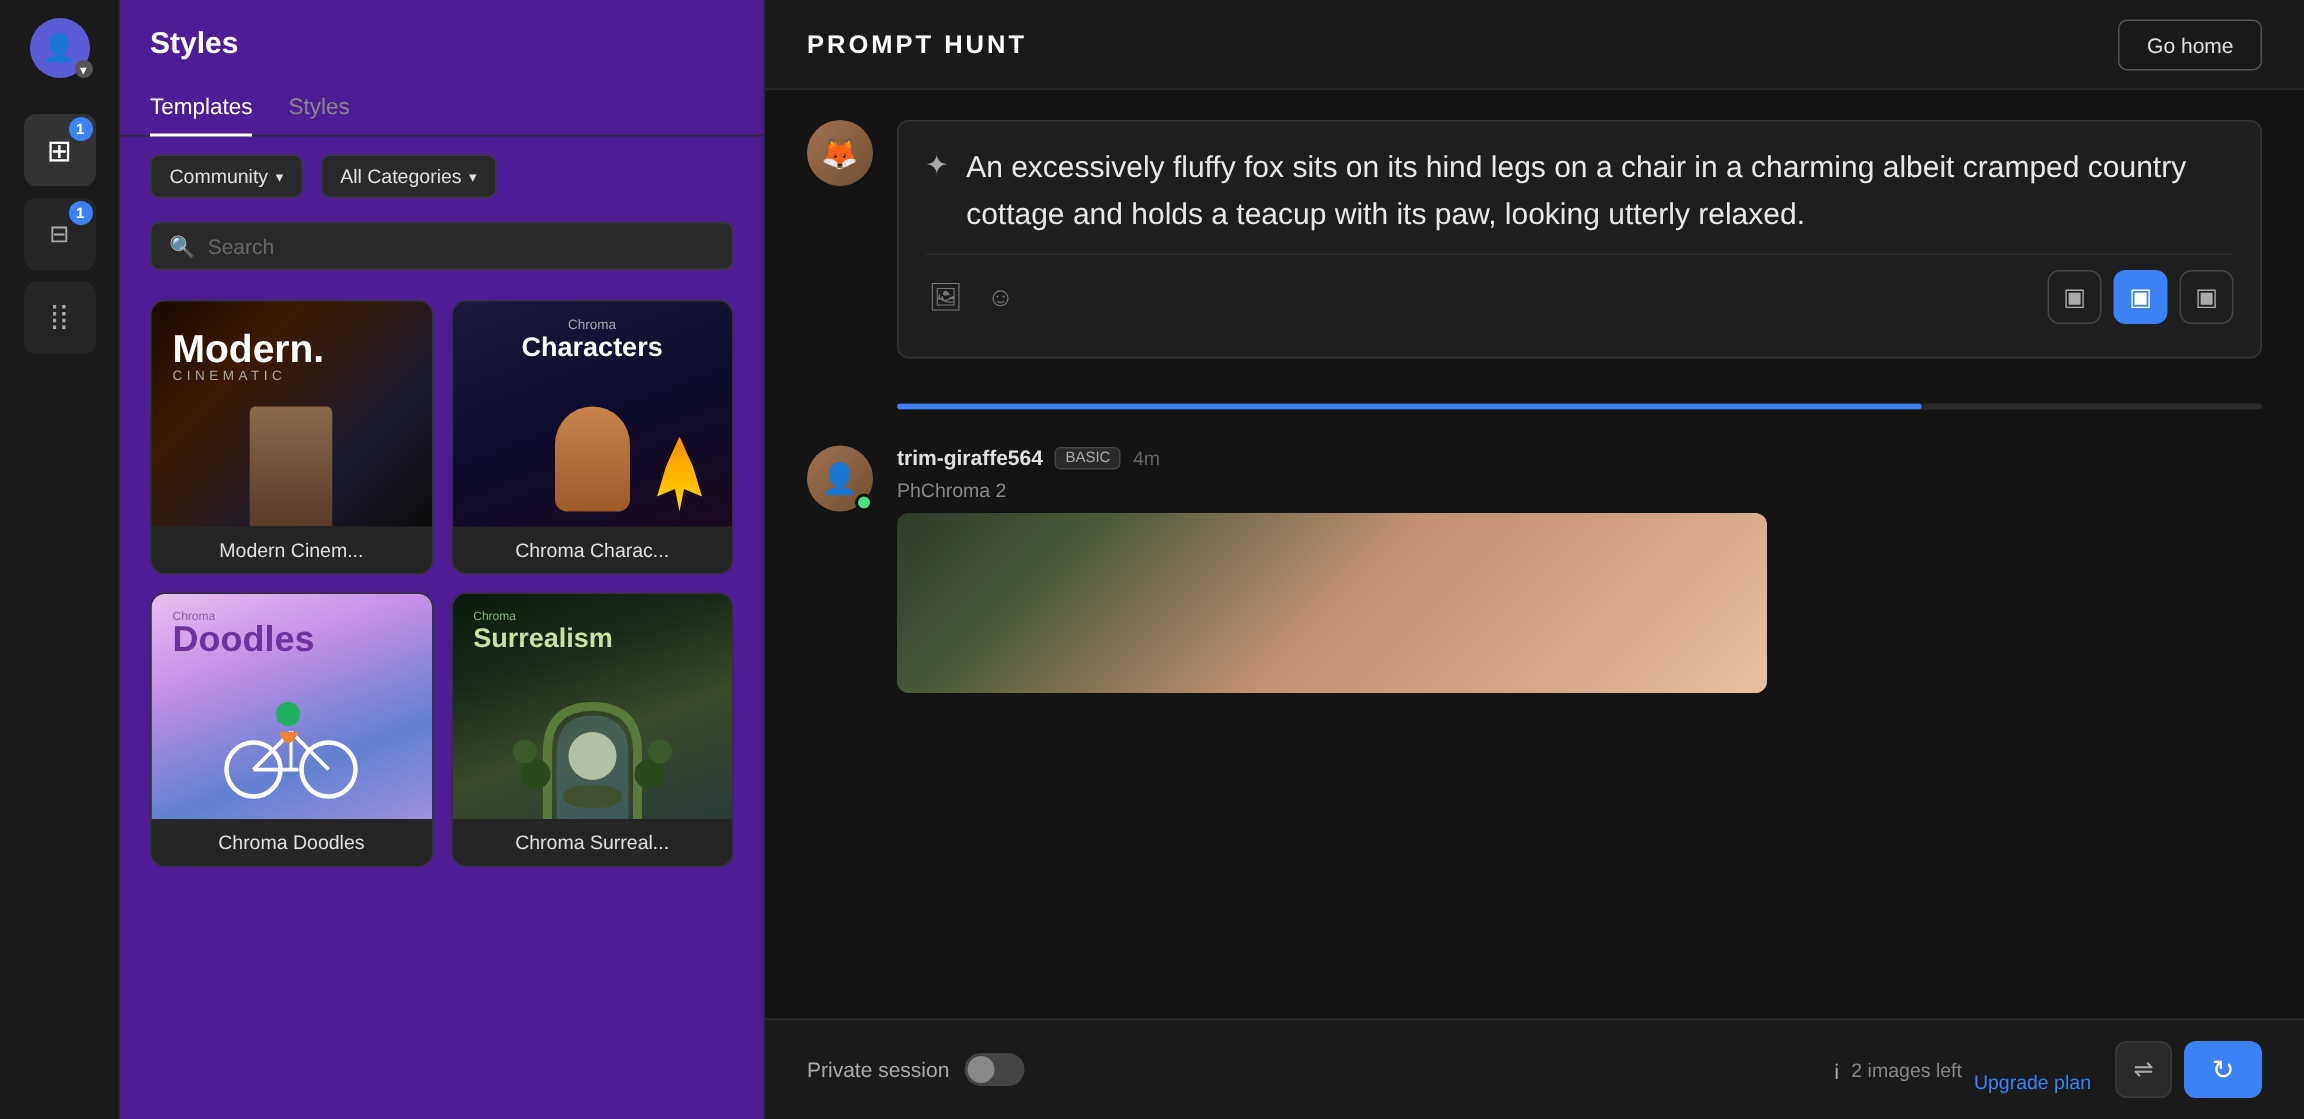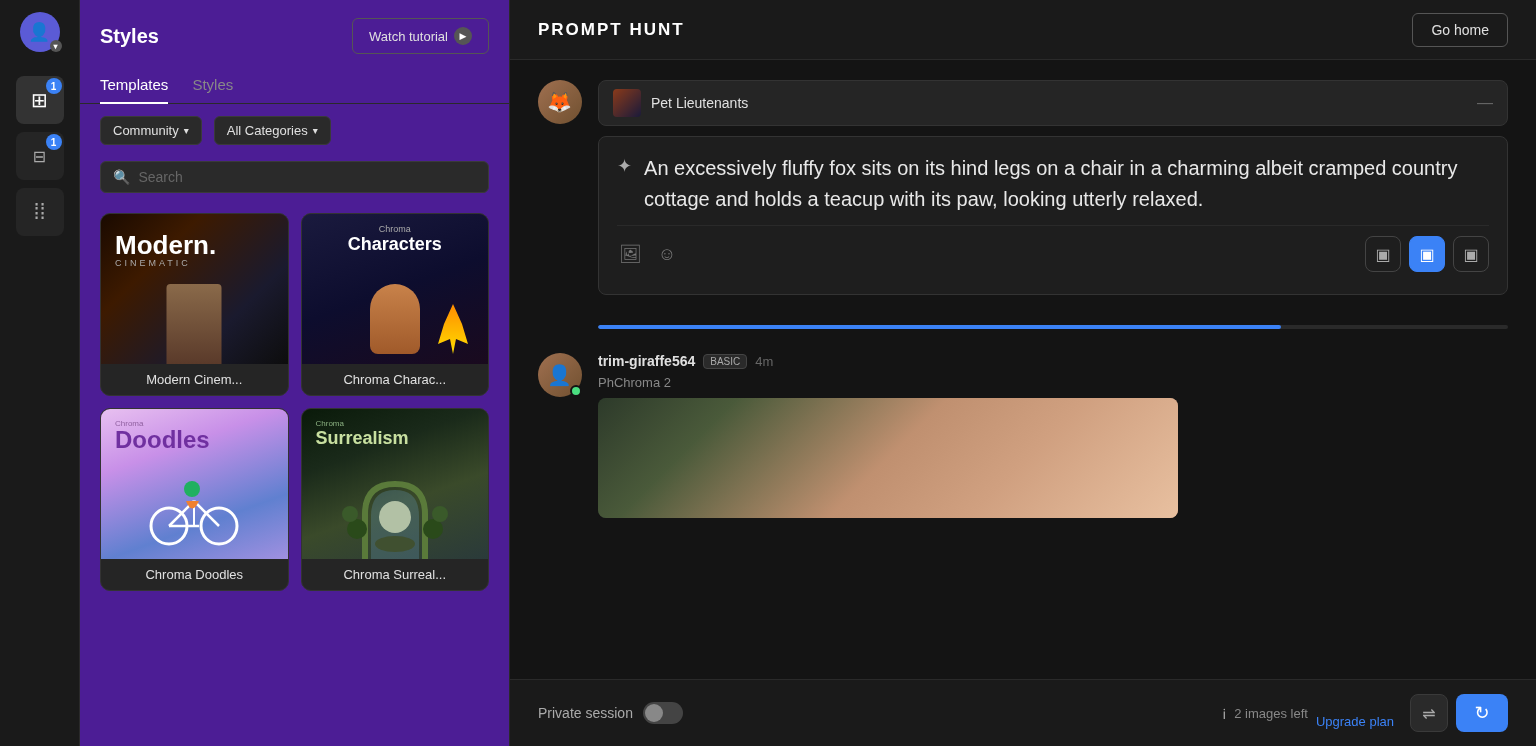--- a/index.html
+++ b/index.html
@@ -694,24 +694,20 @@
     <span class="badge">1</span>
   </div>
   <div class="sidebar-icon-btn">
     <span class="sidebar-icon-person">⁞⁞</span>
   </div>
 </div>
 
 <div class="panel">
   <div class="panel-header">
     <span class="panel-title">Styles</span>
-    <button class="watch-tutorial-btn">
-      <span>Watch tutorial</span>
-      <span class="play-icon">▶</span>
-    </button>
   </div>
 
   <div class="panel-tabs">
     <div class="tab active">
       <span>Templates</span>
     </div>
     <div class="tab">
       <span>Styles</span>
     </div>
   </div>
@@ -819,25 +815,20 @@
     <button class="go-home-btn">Go home</button>
   </div>
 
 
   <div class="chat-area">
 
     <div class="message-block">
       <div class="msg-avatar">🦊</div>
       <div class="msg-body">
 
-        <div class="msg-name-bar">
-          <div class="msg-style-thumb" style="background:linear-gradient(135deg,#8a3a1a,#1a1a3a);"></div>
-          <span class="msg-style-name">Pet Lieutenants</span>
-          <span class="msg-style-dash">—</span>
-        </div>
 
         <div class="prompt-content">
           <div class="prompt-text-wrap">
             <span class="sparkle-icon">✦</span>
             <span class="prompt-text">An excessively fluffy fox sits on its hind legs on a chair in a charming albeit cramped country cottage and holds a teacup with its paw, looking utterly relaxed.</span>
           </div>
 
           <div class="prompt-actions">
             <div class="prompt-action-left">
               <button class="action-icon-btn">🖼</button>

